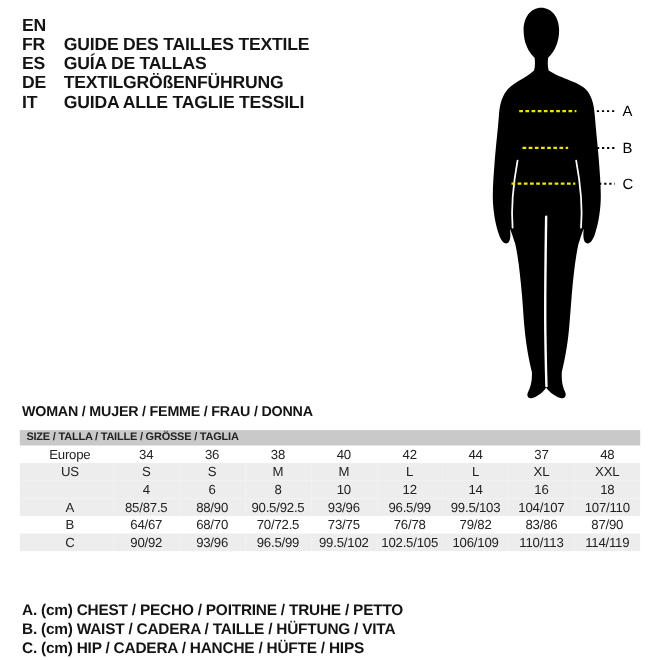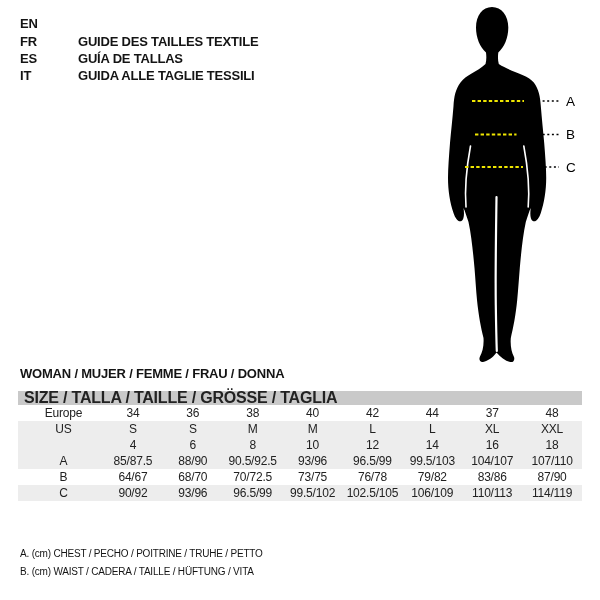--- a/index.html
+++ b/index.html
@@ -3,63 +3,67 @@
 <meta charset="utf-8">
 <style>
   html,body { margin:0; padding:0; background:#ffffff; }
   .stage {
     position:relative; width:600px; height:600px; background:#ffffff;
     font-family:"Liberation Sans", sans-serif; color:#111; overflow:hidden;
   }
 
   
   .langs { position:absolute; left:20px; top:15px; }
-  .lang-row { display:flex; height:17.4px; align-items:center;
-              font-size:13px; font-weight:bold; letter-spacing:-0.2px; color:#141414;gap:20px; }
+  .lang-row { display:flex; height:17.4px; align-items:flex-start;
+              font-size:16px; font-weight:bold; letter-spacing:-0.2px; color:#141414; }
   .lang-code { width:38px; }
 
   
   .figure-wrap { position:absolute; left:430px; top:0; width:170px; height:370px; }
   .marker-label { font-size:13.5px; fill:#000; font-family:"Liberation Sans", sans-serif; }
 
   
   .section-title { position:absolute; left:20px; top:366px;
                    font-size:13px; font-weight:bold; letter-spacing:-0.2px; color:#141414; }
 
   
   .size-table { position:absolute; left:18px; top:391px; width:564px;
                 border-collapse:collapse; table-layout:fixed;
                 font-size:12px; color:#222; letter-spacing:-0.2px; }
   .size-table thead th { background:var(--header-bg,#c9c9c9); font-weight:bold; text-align:left;
-                         font-size:16px; color:#222; height:14px; line-height:14px; padding:0 0 0 6px;margin-top:13px; }
+                         font-size:10px; color:#222; height:14px; line-height:14px; padding:0 0 0 6px;margin-top:13px; }
   .size-table tbody td { text-align:center; height:16px; line-height:16px; padding:0; font-weight:normal; }
   .size-table tbody td.rowlabel { text-align:center; padding-left:6px; }
   .size-table tbody tr.shaded { background:var(--stripe-bg,#ededed); }
 
   
   .legend { position:absolute; left:20px; top:545px; }
   .legend-line { display:flex; align-items:center; height:17.6px;
-                 font-size:10px; font-weight:normal; letter-spacing:-0.2px; color:#141414; }
+                 font-size:14px; font-weight:bold; letter-spacing:-0.2px; color:#141414; }
 </style>
 </head>
 <body>
 
 <div class="stage">
 
   <div class="langs">
     <div class="lang-row">
       <span class="lang-code">EN</span>
     </div>
     <div class="lang-row">
       <span class="lang-code">FR</span>
       <span class="lang-label">GUIDE DES TAILLES TEXTILE</span>
     </div>
     <div class="lang-row">
       <span class="lang-code">ES</span>
       <span class="lang-label">GUÍA DE TALLAS</span>
+    </div>
+    <div class="lang-row">
+      <span class="lang-code">DE</span>
+      <span class="lang-label">TEXTILGRÖßENFÜHRUNG</span>
     </div>
     <div class="lang-row">
       <span class="lang-code">IT</span>
       <span class="lang-label">GUIDA ALLE TAGLIE TESSILI</span>
     </div>
   </div>
 
   <div class="figure-wrap">
     <svg width="170" height="370" viewBox="0 0 170 370">
       <path fill="#000000" d="
@@ -202,15 +206,16 @@
           <td>106/109</td>
           <td>110/113</td>
           <td>114/119</td>
         </tr>
       </tbody>
   </table>
 
   <div class="legend">
     <div class="legend-line">A. (cm) CHEST / PECHO / POITRINE / TRUHE / PETTO</div>
     <div class="legend-line">B. (cm) WAIST / CADERA / TAILLE / HÜFTUNG / VITA</div>
+    <div class="legend-line">C. (cm) HIP / CADERA / HANCHE / HÜFTE / HIPS</div>
   </div>
 
 </div>
 
 </body></html>

